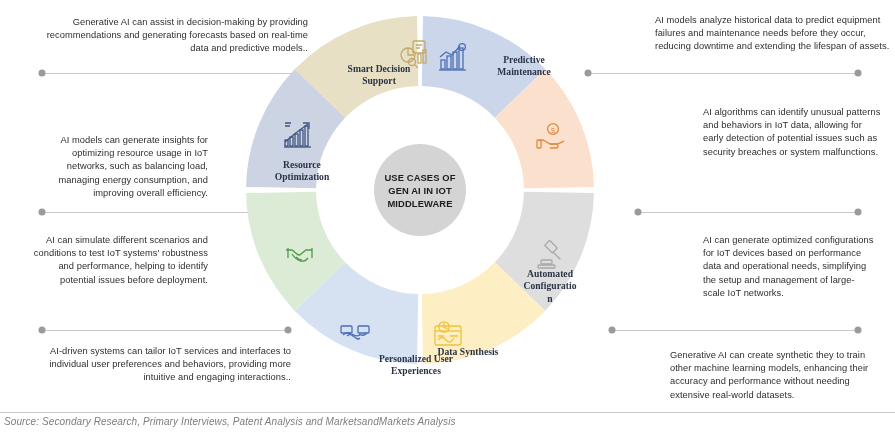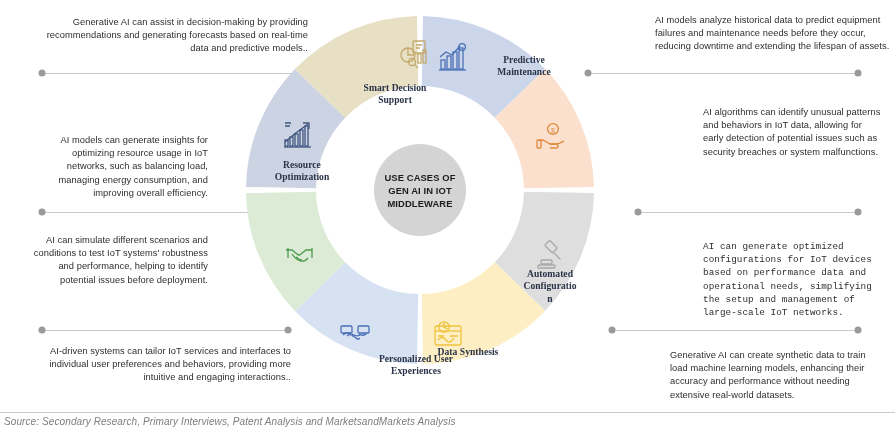--- a/index.html
+++ b/index.html
@@ -248,36 +248,36 @@
     <div class="seg-label" style="left:232px; top:38px; width:92px; white-space:pre-line;">Predictive
 Maintenance</div>
     <div class="seg-label" style="left:265px; top:252px; width:78px; white-space:pre-line;">Automated
 Configuratio
 n</div>
     <div class="seg-label" style="left:167px; top:330px; width:110px; white-space:pre-line;">Data Synthesis</div>
     <div class="seg-label" style="left:118px; top:337px; width:104px; white-space:pre-line;">Personalized User
 Experiences</div>
     <div class="seg-label" style="left:14px; top:143px; width:84px; white-space:pre-line;">Resource
 Optimization</div>
-    <div class="seg-label" style="left:100px; top:47px; width:98px; white-space:pre-line;margin-top:19px;">Smart Decision
+    <div class="seg-label" style="left:84px; top:47px; width:98px; white-space:pre-line;">Smart Decision
 Support</div>
   </div>
 
   <div id="hub">
     <div id="hub-text">USE CASES OF
 GEN AI IN IOT
 MIDDLEWARE</div>
   </div>
 
   <div class="note left" style="left:28px; top:16px; width:280px;">Generative AI can assist in decision-making by providing recommendations and generating forecasts based on real-time data and predictive models..</div>
   <div class="note left" style="left:36px; top:92px; width:172px;margin-top:42px;">AI models can generate insights for optimizing resource usage in IoT networks, such as balancing load, managing energy consumption, and improving overall efficiency.</div>
   <div class="note left" style="left:28px; top:234px; width:180px;">AI can simulate different scenarios and conditions to test IoT systems' robustness and performance, helping to identify potential issues before deployment.</div>
   <div class="note left" style="left:18px; top:345px; width:273px;">AI-driven systems can tailor IoT services and interfaces to individual user preferences and behaviors, providing more intuitive and engaging interactions..</div>
 
   <div class="note right" style="left:655px; top:14px; width:236px;">AI models analyze historical data to predict equipment failures and maintenance needs before they occur, reducing downtime and extending the lifespan of assets.</div>
   <div class="note right" style="left:703px; top:106px; width:178px;">AI algorithms can identify unusual patterns and behaviors in IoT data, allowing for early detection of potential issues such as security breaches or system malfunctions.</div>
-  <div class="note right" style="left:703px; top:240px; width:172px;font-family:Liberation Mono, monospace;">AI can generate optimized configurations for IoT devices based on performance data and operational needs, simplifying the setup and management of large-scale IoT networks.</div>
-  <div class="note right" style="left:670px; top:349px; width:216px;">Generative AI can create synthetic data to train load machine learning models, enhancing their accuracy and performance without needing extensive real-world datasets.</div>
+  <div class="note right" style="left:703px; top:234px; width:172px;">AI can generate optimized configurations for IoT devices based on performance data and operational needs, simplifying the setup and management of large-scale IoT networks.</div>
+  <div class="note right" style="left:670px; top:349px; width:216px;">Generative AI can create synthetic they to train other machine learning models, enhancing their accuracy and performance without needing extensive real-world datasets.</div>
 
   <div id="footer-rule"></div>
   <div id="source-text">Source: Secondary Research, Primary Interviews, Patent Analysis and MarketsandMarkets Analysis</div>
 
 </div>
 
 </body></html>

